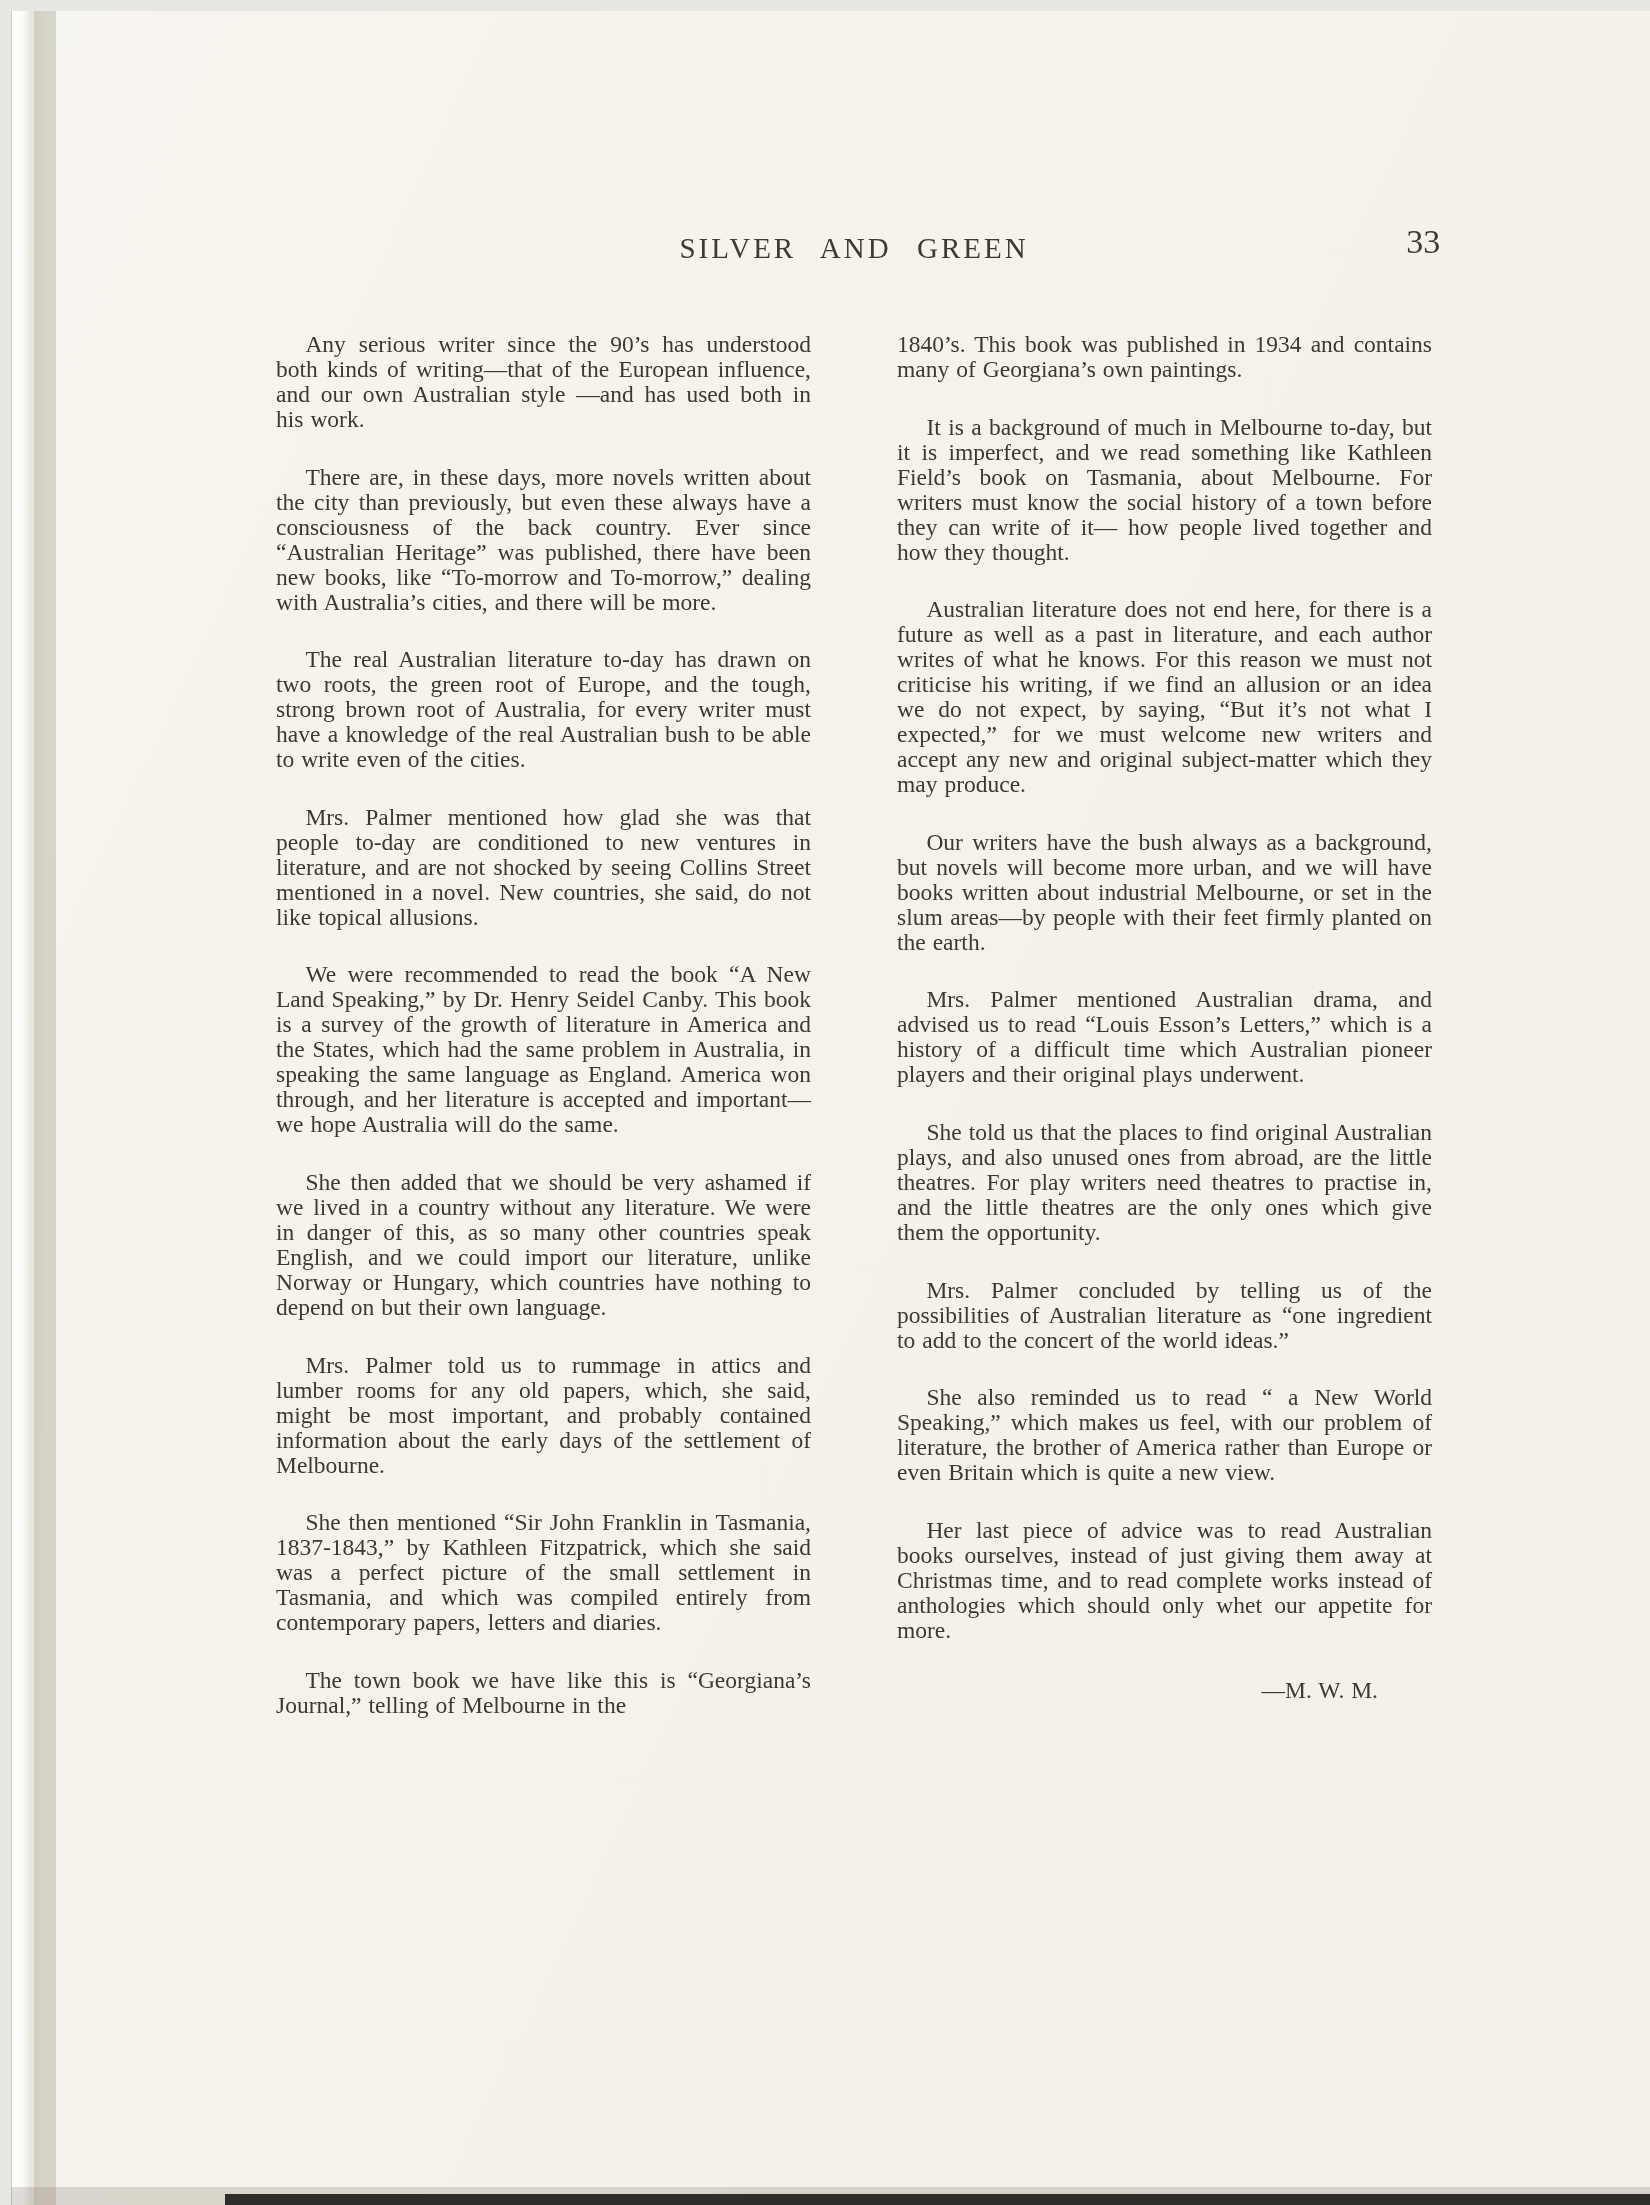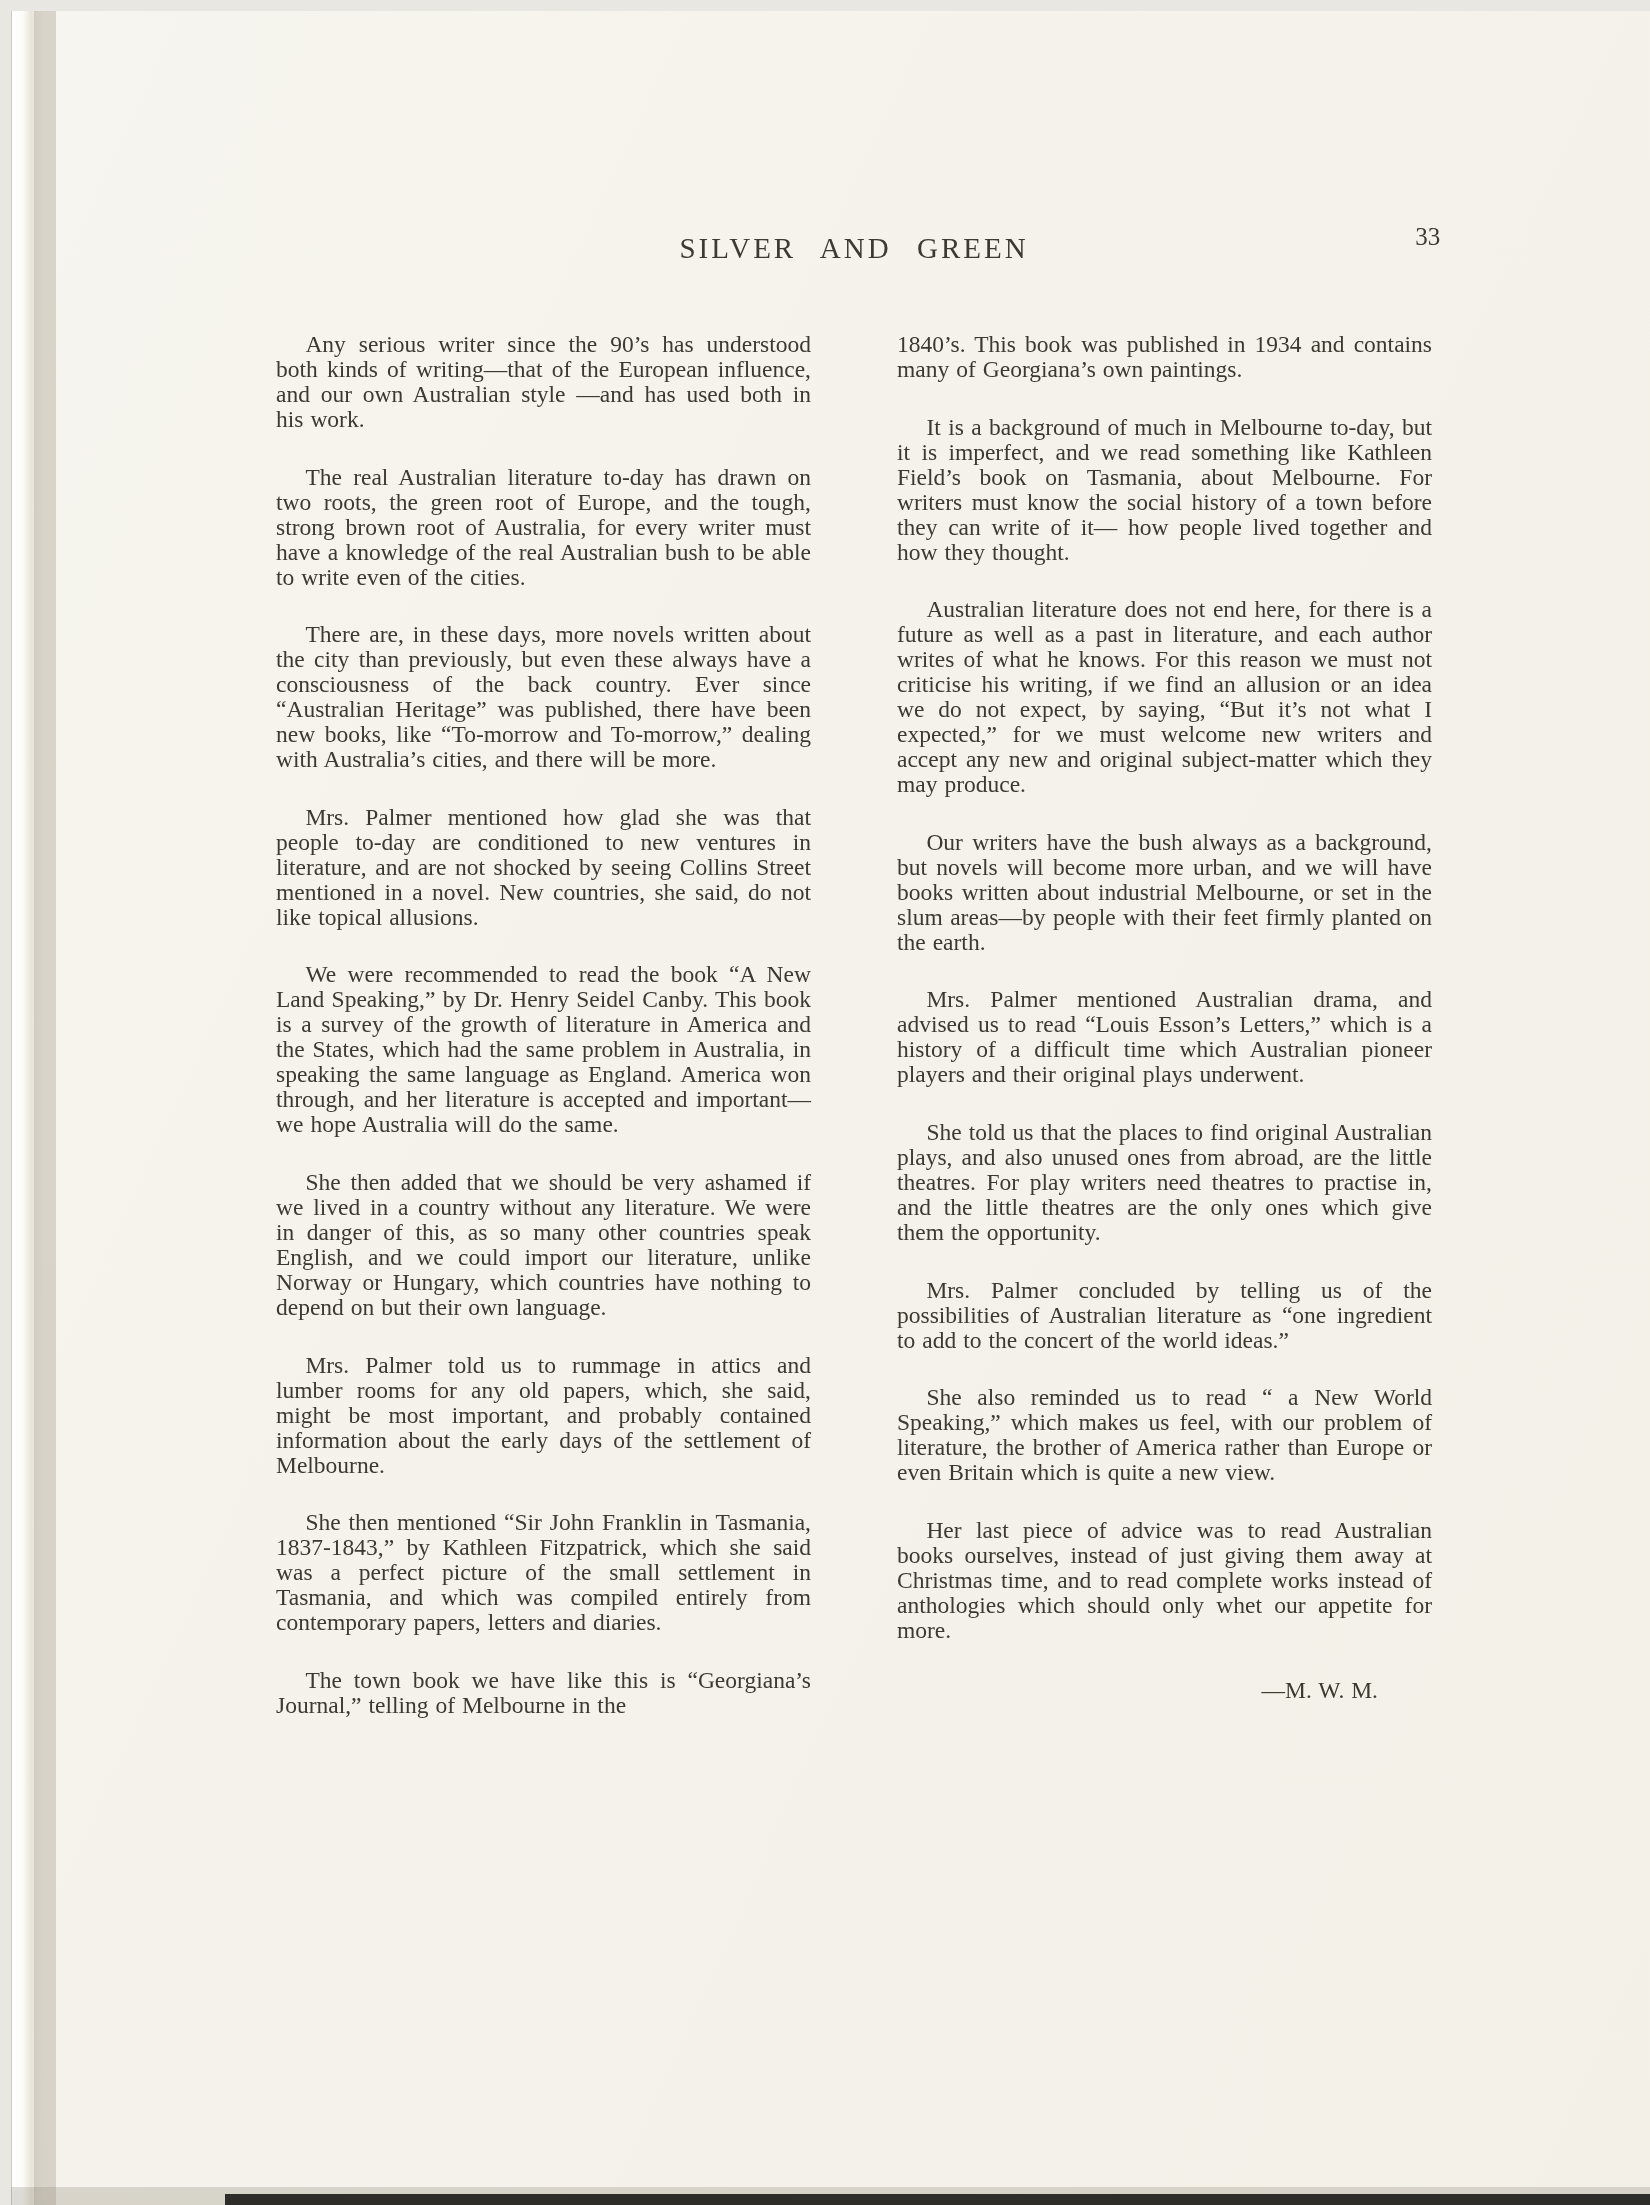--- a/index.html
+++ b/index.html
@@ -56,21 +56,21 @@
     text-align:center;
     font-size:29px;
     letter-spacing:3px;
     word-spacing:15px;
     color:#3d3a33;
   }
   .page-number {
     position:absolute;
     right:13.7px;
     top:1.5px;
-    font-size:25px;
+    font-size:34px;
     color:#3d3a33;
   }
   .columns {
     display:flex;
     gap:42px;
   }
   .column {
     width:601px;
     font-size:23.5px;
     line-height:25px;
@@ -106,22 +106,22 @@
 
     <div class="header">
       <div class="title">SILVER AND GREEN</div>
       <div class="page-number">33</div>
     </div>
 
     <div class="columns">
 
       <div class="column">
         <p>Any serious writer since the 90’s has understood both kinds of writing—that of the European influence, and our own Australian style —and has used both in his work.</p>
+        <p>There are, in these days, more novels written about the city than previously, but even these always have a consciousness of the back country. Ever since “Australian Heritage” was published, there have been new books, like “To-morrow and To-morrow,” dealing with Australia’s cities, and there will be more.</p>
         <p>The real Australian literature to-day has drawn on two roots, the green root of Europe, and the tough, strong brown root of Australia, for every writer must have a knowledge of the real Australian bush to be able to write even of the cities.</p>
-        <p>There are, in these days, more novels written about the city than previously, but even these always have a consciousness of the back country. Ever since “Australian Heritage” was published, there have been new books, like “To-morrow and To-morrow,” dealing with Australia’s cities, and there will be more.</p>
         <p>Mrs. Palmer mentioned how glad she was that people to-day are conditioned to new ventures in literature, and are not shocked by seeing Collins Street mentioned in a novel. New countries, she said, do not like topical allusions.</p>
         <p>We were recommended to read the book “A New Land Speaking,” by Dr. Henry Seidel Canby. This book is a survey of the growth of literature in America and the States, which had the same problem in Australia, in speaking the same language as England. America won through, and her literature is accepted and important—we hope Australia will do the same.</p>
         <p>She then added that we should be very ashamed if we lived in a country without any literature. We were in danger of this, as so many other countries speak English, and we could import our literature, unlike Norway or Hungary, which countries have nothing to depend on but their own language.</p>
         <p>Mrs. Palmer told us to rummage in attics and lumber rooms for any old papers, which, she said, might be most important, and probably contained information about the early days of the settlement of Melbourne.</p>
         <p>She then mentioned “Sir John Franklin in Tasmania, 1837-1843,” by Kathleen Fitzpatrick, which she said was a perfect picture of the small settlement in Tasmania, and which was compiled entirely from contemporary papers, letters and diaries.</p>
         <p>The town book we have like this is “Georgiana’s Journal,” telling of Melbourne in the</p>
       </div>
 
       <div class="column">
         <p class="no-indent">1840’s. This book was published in 1934 and contains many of Georgiana’s own paintings.</p>

